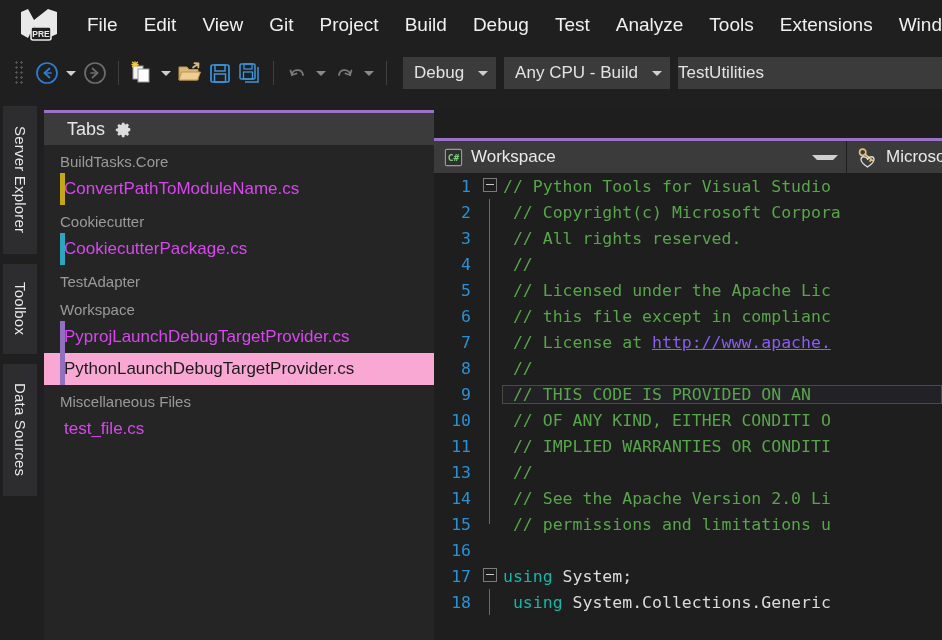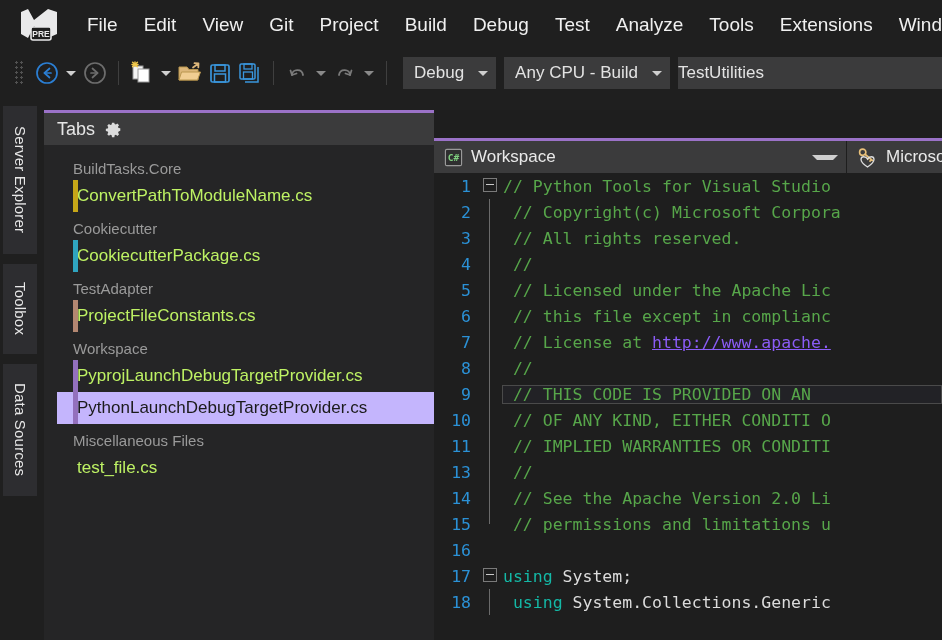--- a/index.html
+++ b/index.html
@@ -72,36 +72,36 @@
   }
 
   
   .toolwin {
     position:absolute; left:44px; top:110px; width:390px; height:530px;
     background:#252526;
   }
   .toolwin-accent { position:absolute; left:0; top:0; width:390px; height:3px; background:#9b72c8; }
   .toolwin-header {
     position:absolute; left:0; top:3px; width:390px; height:32px;
-    background:#3b3b3c; display:flex; align-items:center; padding-left:13px; gap:10px;
+    background:#3b3b3c; display:flex; align-items:center; padding-left:23px; gap:10px;
   }
   .toolwin-title { color:#e6e6e6; font-size:18px; }
   .gear { width:17px; height:17px; display:block; }
 
-  .toolwin-body { position:absolute; left:13px; top:35px; width:390px; height:495px; padding-top:7px; }
+  .toolwin-body { position:absolute; left:0; top:35px; width:390px; height:495px; padding-top:0; }
   .grp-label {
     color:#9a9a9a; font-size:15px; padding: 8px 0 3px 16px; line-height:17px;
   }
   .tab-row {
     position:relative; height:32px; display:flex; align-items:center;
     padding-left:20px;
   }
   .tab-row .bar { position:absolute; left:16px; top:0; width:5px; height:32px; }
-  .tab-row .name { color:#bef264; font-size:17px; white-space:nowrap; }
-  .tab-row.selected { background:#c4b5fd; }
+  .tab-row .name { color:#d946ef; font-size:17px; white-space:nowrap; }
+  .tab-row.selected { background:#f9a8d4; }
   .tab-row.selected .name { color:#1b1b1b; }
   .tab-row.nobar { padding-left:20px; }
 
   
   .editor-host {
     position:absolute; left:434px; top:110px; width:508px; height:530px; background:#1e1e1e;
   }
   .editor-accent { position:absolute; left:0; top:28px; width:508px; height:3px; background:#9b72c8; }
   .doctabs { position:absolute; left:0; top:31px; width:508px; height:32px; display:flex; }
   .doctab {
@@ -305,24 +305,20 @@
         <div class="tab-row">
           <div class="bar" style="background: rgb(198, 166, 24);"></div>
           <span class="name">ConvertPathToModuleName.cs</span>
         </div>
         <div class="grp-label">Cookiecutter</div>
         <div class="tab-row">
           <div class="bar" style="background: rgb(47, 164, 191);"></div>
           <span class="name">CookiecutterPackage.cs</span>
         </div>
         <div class="grp-label">TestAdapter</div>
-        <div class="tab-row">
-          <div class="bar" style="background: rgb(179, 135, 113);"></div>
-          <span class="name">ProjectFileConstants.cs</span>
-        </div>
         <div class="grp-label">Workspace</div>
         <div class="tab-row">
           <div class="bar" style="background: rgb(147, 112, 189);"></div>
           <span class="name">PyprojLaunchDebugTargetProvider.cs</span>
         </div>
         <div class="tab-row selected">
           <div class="bar" style="background: rgb(147, 112, 189);"></div>
           <span class="name">PythonLaunchDebugTargetProvider.cs</span>
         </div>
         <div class="grp-label">Miscellaneous Files</div>

